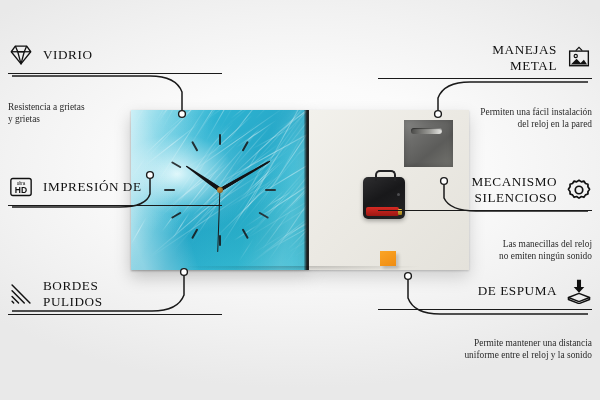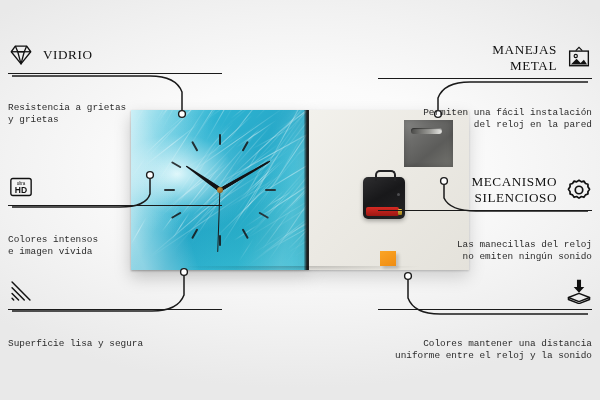--- a/index.html
+++ b/index.html
@@ -24,21 +24,21 @@
     font-size:13.2px;letter-spacing:.55px;line-height:15.5px;
     color:#111;font-weight:400;text-transform:uppercase;
     font-family:"Liberation Serif", serif;
   }
   .co-title .l2{display:block;}
   .co-rule{
     border:0;border-top:1.3px solid #1a1a1a;margin:5px 0 4px 0;width:100%;
   }
   .co-sub{
     font-size:9.4px;line-height:11.6px;color:#2b2b2b;
-    font-family:Liberation Mono, monospace;
+    font-family:Liberation Serif, serif;
     margin-top:28px;
   }
   .co-sub .l2{display:block;}
 
   .ico{width:26px;height:26px;flex:0 0 26px;display:block;}
   .ico svg{display:block;width:26px;height:26px;}
 
   
   .wires{position:absolute;inset:0;width:600px;height:400px;pointer-events:none;}
 
@@ -334,46 +334,44 @@
   <div class="callout left" style="top:174px;">
     <div class="co-head">
       <span class="ico">
         <svg viewBox="0 0 32 32">
           <rect x="3.5" y="5.5" width="25" height="21" rx="2.5" fill="none" stroke="#111" stroke-width="1.7"></rect>
           <text x="16" y="14" text-anchor="middle" font-family="Liberation Sans, sans-serif" font-size="5.5" fill="#111">ultra</text>
           <text x="16" y="23.5" text-anchor="middle" font-family="Liberation Sans, sans-serif" font-size="10.5" font-weight="bold" fill="#111">HD</text>
         </svg>
       </span>
       <span class="co-title">
-      </span>
-    </div>
-    <hr class="co-rule">
-    <div class="co-sub">
-      <span>Colores intensos</span>
-      <span class="l2">e imagen vívida</span>
-    </div>
+        <span>IMPRESIÓN DE</span>
+      </span>
+    </div>
+    <hr class="co-rule">
   </div>
 
   <div class="callout left" style="top:278px;">
     <div class="co-head">
       <span class="ico">
         <svg viewBox="0 0 32 32">
             <g stroke="#111" stroke-width="1.8" stroke-linecap="round">
           <path d="M5 5 L27 27"></path>
               <path d="M5 12 L20 27"></path>
               <path d="M5 19 L13 27"></path>
               <path d="M5 25 L7 27"></path>
         </g>
           </svg>
       </span>
-    </div>
-    <hr class="co-rule">
-    <div class="co-sub">
-      <span>Superficie lisa y segura</span>
-    </div>
+      <span class="co-title">
+        <span>BORDES</span>
+        <span class="l2">PULIDOS</span>
+      </span>
+    </div>
+    <hr class="co-rule">
   </div>
 
   <div class="callout right" style="top:42px;">
     <div class="co-head">
       <span class="ico">
         <svg viewBox="0 0 32 32">
           <path d="M12 7 L16 3 L20 7" fill="none" stroke="#111" stroke-width="1.5"></path>
           <rect x="4.5" y="7.5" width="23" height="18" fill="none" stroke="#111" stroke-width="1.7"></rect>
           <circle cx="12" cy="13.5" r="2" fill="none" stroke="#111" stroke-width="1.4"></circle>
           <path d="M6 24 L13 17 L18 22 L22 18 L26 24 Z" fill="#111"></path>
@@ -414,22 +412,23 @@
   <div class="callout right" style="top:278px;">
     <div class="co-head">
       <span class="ico">
         <svg viewBox="0 0 32 32">
           <path d="M13.5 2 h5 v9 h4 L16 18 L9.5 11 h4 Z" fill="#111"></path>
           <path d="M16 19 L29 24 L16 29 L3 24 Z" fill="none" stroke="#111" stroke-width="1.8" stroke-linejoin="round"></path>
           <path d="M3 24 v2.5 L16 31.5 L29 26.5 V24" fill="none" stroke="#111" stroke-width="1.8" stroke-linejoin="round"></path>
         </svg>
       </span>
       <span class="co-title">
+        <span class="l2">DE ESPUMA</span>
       </span>
     </div>
     <hr class="co-rule">
     <div class="co-sub">
-      <span>Colores mantener una distancia</span>
+      <span>Permite mantener una distancia</span>
       <span class="l2">uniforme entre el reloj y la sonido</span>
     </div>
   </div>
 
 </div>
 
 </body></html>

